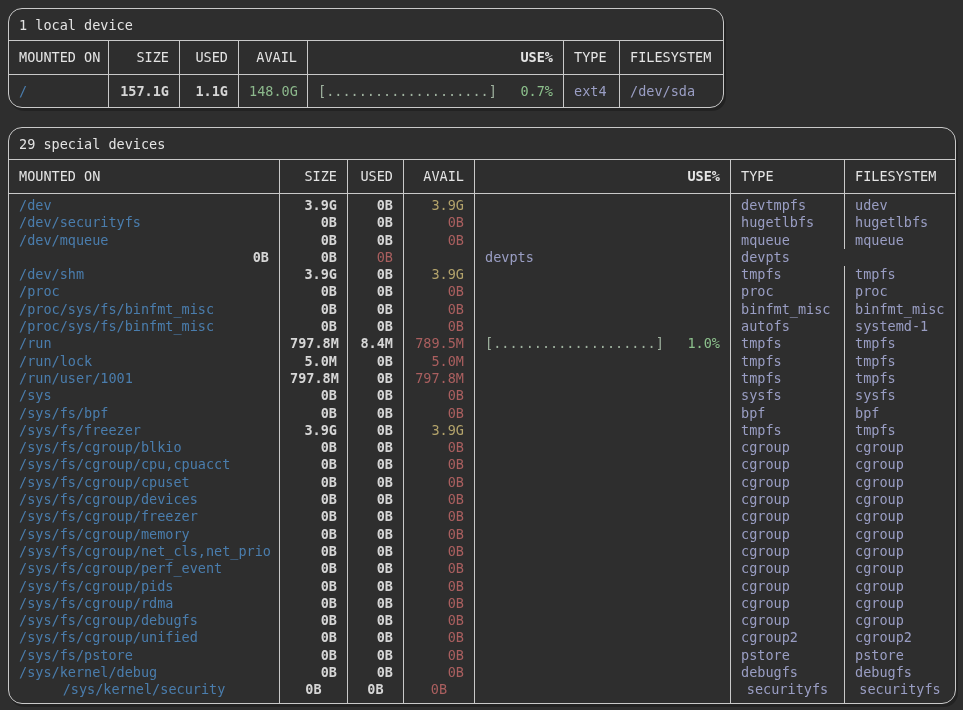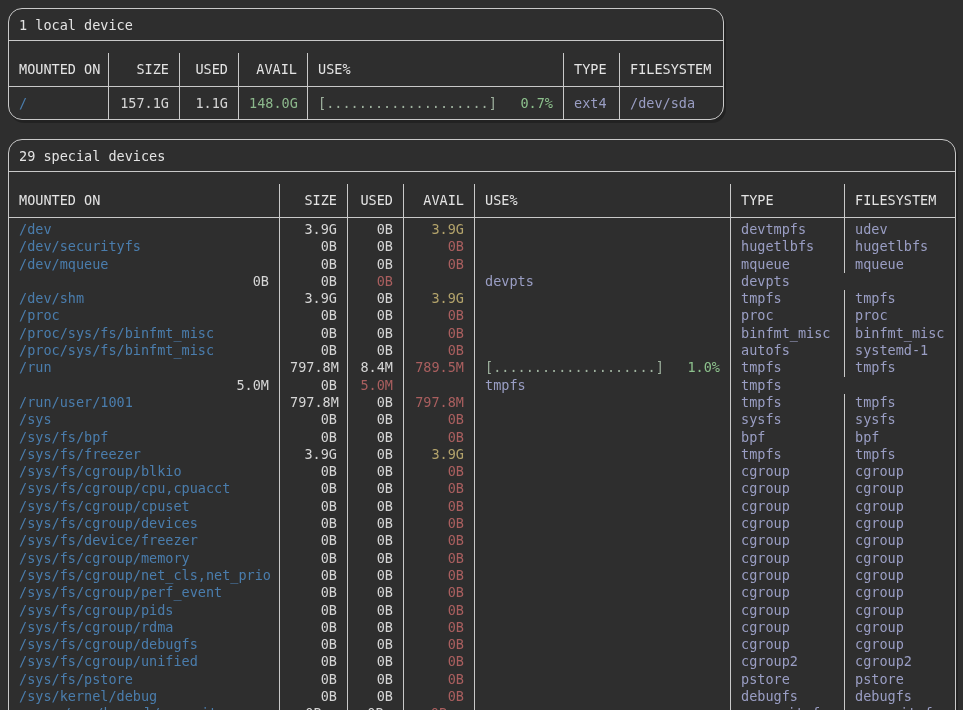--- a/index.html
+++ b/index.html
@@ -23,37 +23,37 @@
   .tbl-title {
     height: 32px; line-height: 32px;
     padding: 0 10px;
     color: var(--c-heading, #e4e4e4);
     border-bottom: 1px solid var(--c-border, #c9c9c9);
     white-space: pre;
   }
   .hdr-row, .row { display: grid; grid-template-columns: var(--cols); }
   .t1 { --cols: 100px 71px 59px 69px 256px 56px 103px; }
   .t2 { --cols: 271px 68px 56px 71px 256px 114px 110px; }
-  .hdr-row { border-bottom: 1px solid var(--c-border, #c9c9c9); margin-top: 12px; }
+  .hdr-row { border-bottom: 1px solid var(--c-border, #c9c9c9); }
   .hdr-row .cell { height: 33px; line-height: 33px; color: var(--c-heading, #e4e4e4); }
   .cell {
     padding: 0 10px;
     border-right: 1px solid var(--c-border, #c9c9c9);
     white-space: pre;
     overflow: hidden;
   }
   .cell.last { border-right: none; }
   .num { text-align: right; }
-  .ctr { text-align: left; }
+  .ctr { text-align: right; font-weight: bold; }
   .t1 .rows .cell { height: 32px; line-height: 32px; }
   .t2 .rows .cell { line-height: 17.3px; }
   .t2 .rows .row:first-child .cell { padding-top: 3px; }
   .t2 .rows .row:last-child .cell { padding-bottom: 4px; text-align: center; }
   .mount { color: var(--c-mount, #4a7dad); }
-  .val { color: var(--c-value, #d6d6d6); }
+  .val { color: var(--c-value, #d6d6d6); font-weight: bold; }
   .avail-green { color: var(--c-avail-green, #8cb88c); }
   .avail-yellow { color: var(--c-avail-yellow, #b3a36b); }
   .avail-red { color: var(--c-avail-red, #aa5f5f); }
   .use { display: flex; justify-content: space-between; }
   .bar { color: var(--c-bar, #9fb29f); }
   .pct { color: var(--c-percent, #8cc08c); }
   .ftype { color: var(--c-type, #9a9ec4); }
 </style>
 </head>
 <body>
@@ -170,20 +170,21 @@
         <div class="row">
           <div class="cell mount">/run</div>
           <div class="cell num val">797.8M</div>
           <div class="cell num val">8.4M</div>
           <div class="cell num avail-red">789.5M</div>
           <div class="cell use"><div class="bar">[....................]</div><div class="pct">1.0%</div></div>
           <div class="cell ftype">tmpfs</div>
           <div class="cell ftype last">tmpfs</div>
         </div>
         <div class="row">
+          <div class="cell mount">/run/lock</div>
           <div class="cell num val">5.0M</div>
           <div class="cell num val">0B</div>
           <div class="cell num avail-red">5.0M</div>
           <div class="cell use"></div>
           <div class="cell ftype">tmpfs</div>
           <div class="cell ftype last">tmpfs</div>
         </div>
         <div class="row">
           <div class="cell mount">/run/user/1001</div>
           <div class="cell num val">797.8M</div>
@@ -250,21 +251,21 @@
         <div class="row">
           <div class="cell mount">/sys/fs/cgroup/devices</div>
           <div class="cell num val">0B</div>
           <div class="cell num val">0B</div>
           <div class="cell num avail-red">0B</div>
           <div class="cell use"></div>
           <div class="cell ftype">cgroup</div>
           <div class="cell ftype last">cgroup</div>
         </div>
         <div class="row">
-          <div class="cell mount">/sys/fs/device/freezer</div>
+          <div class="cell mount">/sys/fs/cgroup/freezer</div>
           <div class="cell num val">0B</div>
           <div class="cell num val">0B</div>
           <div class="cell num avail-red">0B</div>
           <div class="cell use"></div>
           <div class="cell ftype">cgroup</div>
           <div class="cell ftype last">cgroup</div>
         </div>
         <div class="row">
           <div class="cell mount">/sys/fs/cgroup/memory</div>
           <div class="cell num val">0B</div>

